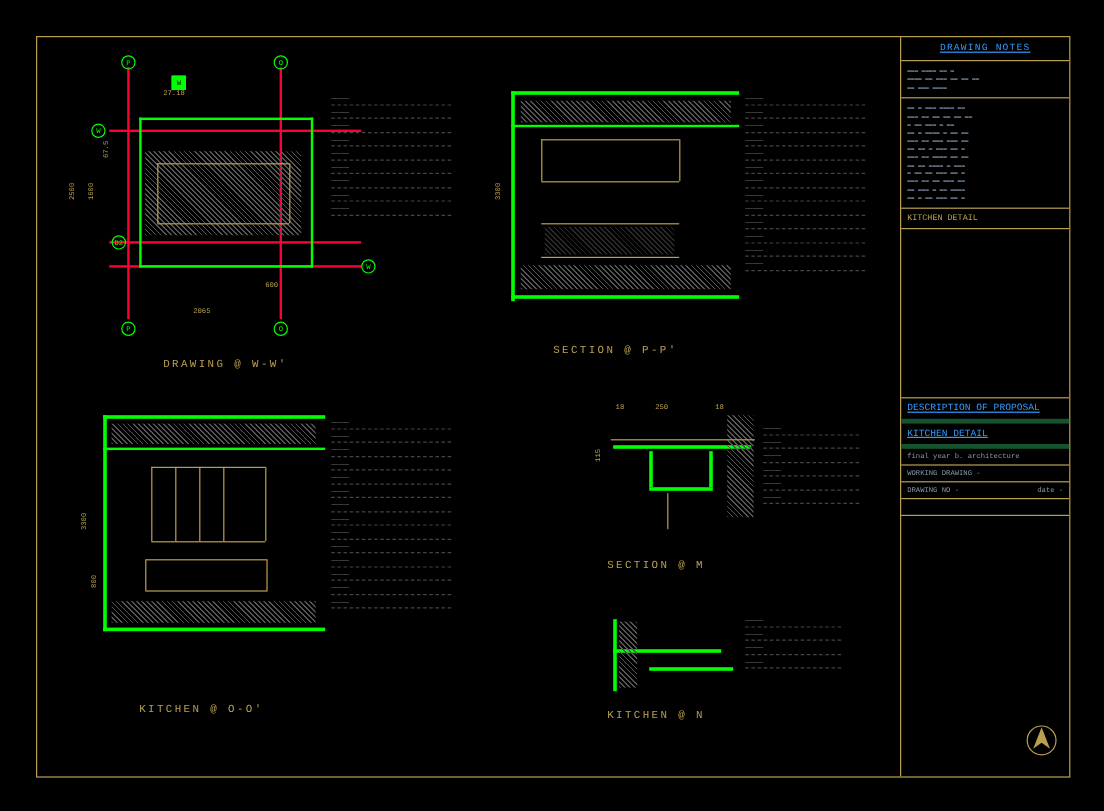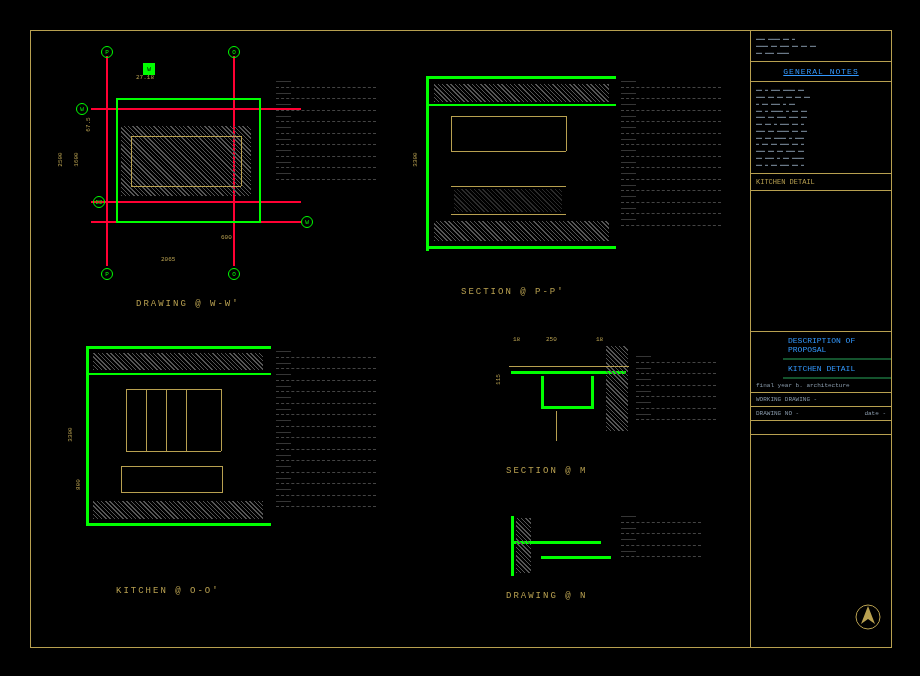--- a/index.html
+++ b/index.html
@@ -42,23 +42,23 @@
 .tb-notes {
   font-size: 5px;
   line-height: 1.35;
   color: #708090;
   padding: 5px;
   border-bottom: 1px solid #b8a050;
 }
 .tb-label {
   color: #3399ff;
   font-size: 8px;
+  text-decoration: underline;
   padding: 4px 5px;
-  border-bottom: 2px solid #14532d;
-  margin-left: 32px;
+  border-bottom: 4px solid #14532d;
 }
 .tb-spacer { height: 140px; border-bottom: 1px solid #b8a050; }
 .tb-row { font-size: 6px; padding: 3px 5px; border-bottom: 1px solid #b8a050; color:#8899aa;}
 .drawing-area {
   position: absolute;
   left: 0; top: 0;
   width: 720px; height: 616px;
 }
 .section {
   position: absolute;
@@ -245,29 +245,29 @@
       <div class="green-line" style="left:50px;top:45px;width:90px;height:3px;"></div>
       <div class="green-line" style="left:80px;top:60px;width:70px;height:3px;"></div>
       <div class="hatch" style="left:55px;top:22px;width:15px;height:55px;"></div>
       <div class="leader-group" style="left:160px;top:15px;">
         <div class="leader-line" style="width:80px;">—————</div>
         <div class="leader-line" style="width:80px;">—————</div>
         <div class="leader-line" style="width:80px;">—————</div>
         <div class="leader-line" style="width:80px;">—————</div>
       </div>
     </div>
-    <div class="caption" style="left:475px;top:560px;">DRAWING  @  N</div>
+    <div class="caption" style="left:475px;top:560px;">KITCHEN  @  N</div>
 
   </div>
 
   <div class="titleblock">
+    <div class="tb-header">DRAWING NOTES</div>
     <div class="tb-notes">
       ▬▬▬ ▬▬▬▬ ▬▬ ▬<br>▬▬▬▬ ▬▬ ▬▬▬ ▬▬ ▬▬ ▬▬<br>▬▬ ▬▬▬ ▬▬▬▬
     </div>
-    <div class="tb-header">GENERAL NOTES</div>
     <div class="tb-notes">
       ▬▬ ▬ ▬▬▬ ▬▬▬▬ ▬▬<br>▬▬▬ ▬▬ ▬▬ ▬▬ ▬▬ ▬▬<br>▬ ▬▬ ▬▬▬ ▬ ▬▬<br>
       ▬▬ ▬ ▬▬▬▬ ▬ ▬▬ ▬▬<br>▬▬▬ ▬▬ ▬▬▬ ▬▬▬ ▬▬<br>▬▬ ▬▬ ▬ ▬▬▬ ▬▬ ▬<br>
       ▬▬▬ ▬▬ ▬▬▬▬ ▬▬ ▬▬<br>▬▬ ▬▬ ▬▬▬▬ ▬ ▬▬▬<br>▬ ▬▬ ▬▬ ▬▬▬ ▬▬ ▬<br>
       ▬▬▬ ▬▬ ▬▬ ▬▬▬ ▬▬<br>▬▬ ▬▬▬ ▬ ▬▬ ▬▬▬▬<br>▬▬ ▬ ▬▬ ▬▬▬ ▬▬ ▬
     </div>
     <div class="tb-box" style="font-size:7px;color:#b8a050;">KITCHEN DETAIL</div>
     <div class="tb-spacer"></div>
     <div class="tb-label">DESCRIPTION OF PROPOSAL</div>
     <div class="tb-label">KITCHEN DETAIL</div>

